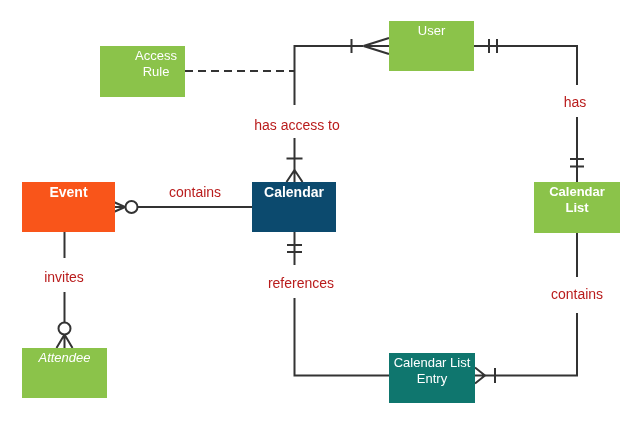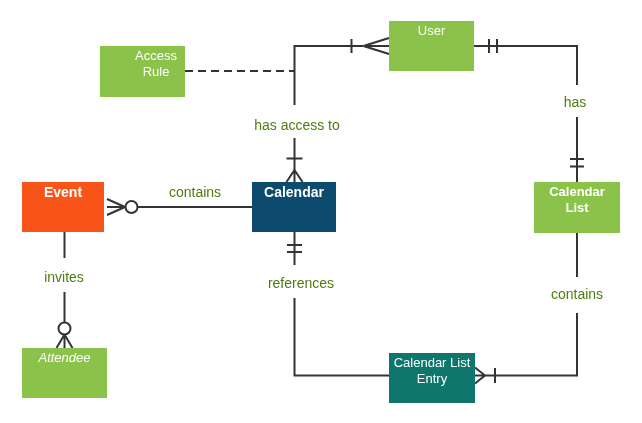--- a/index.html
+++ b/index.html
@@ -12,21 +12,21 @@
   .wires circle{stroke:#333333;stroke-width:2;fill:#ffffff;}
   .wires .dashed{stroke-dasharray:8 5;}
   .entity{
     position:absolute;display:flex;align-items:flex-start;justify-content:center;
     text-align:center;color:#ffffff;font-size:13px;line-height:1.25;
     box-sizing:border-box;padding:2px 4px;
   }
   .entity.orange{font-weight:700;font-size:14px;}
   .rel-label{
     position:absolute;transform:translate(-50%,-50%);
-    color:#4d7c0f;font-size:14px;white-space:nowrap;background:#ffffff;
+    color:#b91c1c;font-size:14px;white-space:nowrap;background:#ffffff;
     padding:0 2px;
   }
 </style>
 </head>
 <body>
 
 <div class="canvas">
 
   <svg class="wires" width="642" height="423" viewBox="0 0 642 423">
 
@@ -75,21 +75,21 @@
   </svg>
 
   <div class="entity green" style="left: 100px; top: 46px; width: 85px; height: 51px; background-color: rgb(139, 195, 74); padding-left: 31px;">
     <span>Access Rule</span>
   </div>
 
   <div class="entity green" style="left: 389px; top: 21px; width: 85px; height: 50px; background-color: rgb(139, 195, 74);">
     <span>User</span>
   </div>
 
-  <div class="entity orange" style="left: 22px; top: 182px; width: 82px; height: 50px; background-color: rgb(249, 85, 26);">
+  <div class="entity orange" style="left: 22px; top: 182px; width: 93px; height: 50px; background-color: rgb(249, 85, 26);">
     <span>Event</span>
   </div>
 
   <div class="entity orange" style="left: 252px; top: 182px; width: 84px; height: 50px; background-color: #0c4a6e;">
     <span>Calendar</span>
   </div>
 
   <div class="entity green" style="left: 534px; top: 182px; width: 86px; height: 51px; background-color: rgb(139, 195, 74); font-weight: bold;">
     <span>Calendar List</span>
   </div>

